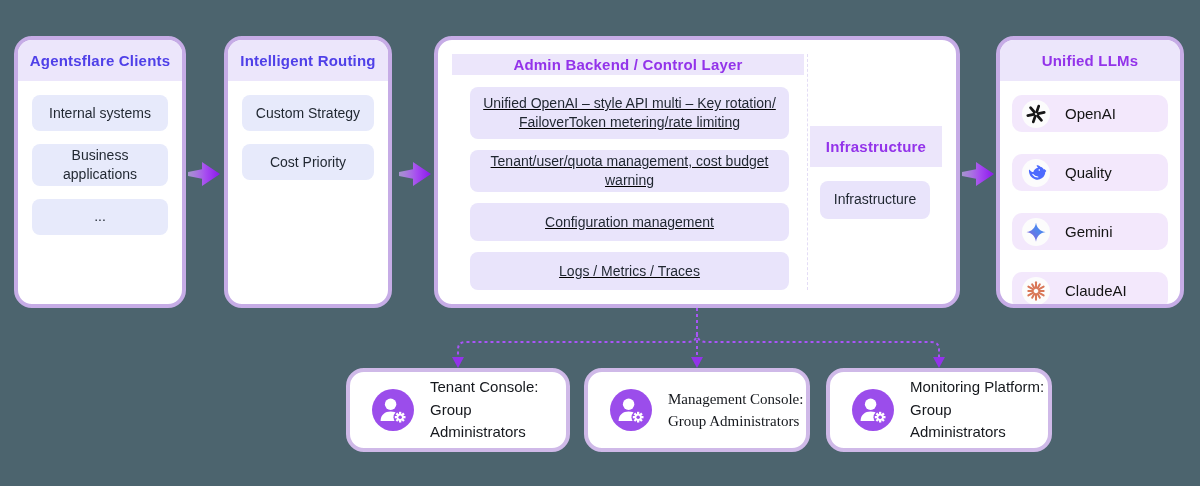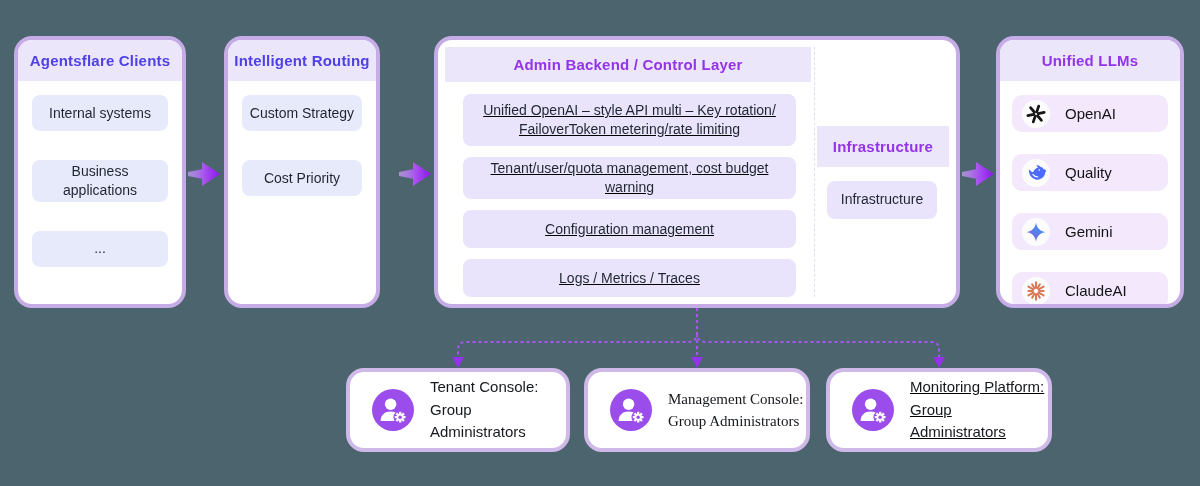--- a/index.html
+++ b/index.html
@@ -21,30 +21,30 @@
     overflow:hidden;
   }
   .card-header {
     height:41px; display:flex; align-items:center; justify-content:center;
     background:#ECE6FB;
     font-weight:bold; font-size:15px; letter-spacing:.2px;
   }
   .indigo { color:#4F40E8; }
   .purple { color:#9333EA; }
 
-  .card-body { padding:14px 14px 0; display:flex; flex-direction:column; gap:29px; }
+  .card-body { padding:14px 14px 0; display:flex; flex-direction:column; gap:13px; }
   .pill {
     background:#E7EAFB; border-radius:8px; min-height:36px;
     display:flex; align-items:center; justify-content:center;
     font-size:14px; color:#1F2630; text-align:center;
     padding:2px 6px; box-sizing:border-box; line-height:1.35;
   }
 
   
-  .card-admin { display:flex; padding:7px; }
+  .card-admin { display:flex; padding:14px; }
   .admin-col { flex:1; display:flex; flex-direction:column; min-width:0; }
   .infra-col { width:134px; border-left:1px dashed #E3DCF6; display:flex; flex-direction:column;justify-content:center; }
   .admin-col .card-header { margin-right:3px; }
   .infra-col .card-header { margin-left:2px; }
   .admin-col .card-body { padding:12px 18px 0; gap:11px;text-decoration:underline; }
   .infra-col .card-body { padding:14px 12px 0; }
   .admin-pill { background:#E9E4FB; min-height:38px; }
   .pill-two-line { min-height:52px; }
 
   
@@ -118,21 +118,21 @@
       <div class="pill">Internal systems</div>
       <div class="pill">Business applications</div>
       <div class="pill">...</div>
     </div>
   </section>
 
   <svg class="flow-arrow" style="left:187px;" width="34" height="30" viewBox="0 0 34 30">
     <use href="#arrow-shape" fill="url(#ag)"></use>
   </svg>
 
-  <section class="card" style="left:224px; width:156px;">
+  <section class="card" style="left:224px; width:168px;">
     <div class="card-header indigo">Intelligent Routing</div>
     <div class="card-body">
       <div class="pill">Custom Strategy</div>
       <div class="pill">Cost Priority</div>
     </div>
   </section>
 
   <svg class="flow-arrow" style="left:398px;" width="34" height="30" viewBox="0 0 34 30">
     <use href="#arrow-shape" fill="url(#ag)"></use>
   </svg>
@@ -263,21 +263,21 @@
 
   <div class="console" style="left:584px; width:226px;font-family:Liberation Serif, serif;">
     <svg class="console-icon" viewBox="0 0 44 44">
         <use href="#admin-user"></use>
       </svg>
     <div class="console-text">
       <span>Management Console:</span><br><span>Group Administrators</span>
     </div>
   </div>
 
-  <div class="console" style="left:826px; width:226px;text-decoration:underline;">
+  <div class="console" style="left:826px; width:226px;">
     <svg class="console-icon" viewBox="0 0 44 44">
         <use href="#admin-user"></use>
       </svg>
     <div class="console-text">
       <span>Monitoring Platform:</span><br><span>Group Administrators</span>
     </div>
   </div>
 
 </div>
 

